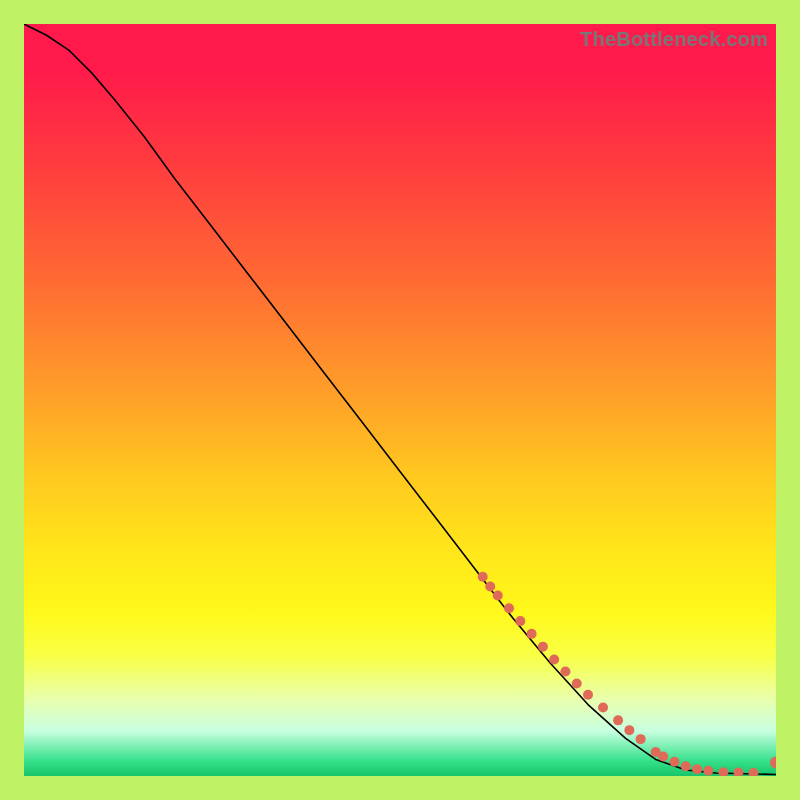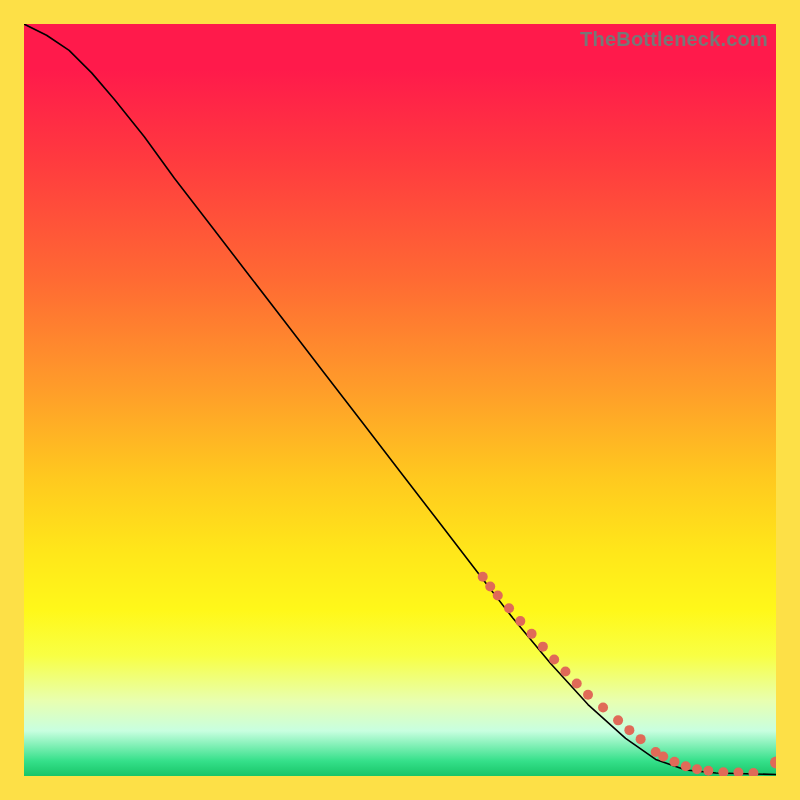--- a/index.html
+++ b/index.html
@@ -8,21 +8,21 @@
     width: 800px;
     height: 800px;
     background: #000;
     font-family: Arial, Helvetica, sans-serif;
     overflow: hidden;
   }
   .stage {
     position: relative;
     width: 800px;
     height: 800px;
-    background: #fde047;
+    background: #bef264;
   }
   .plot {
     position: absolute;
     left: 24px;
     top: 24px;
     width: 752px;
     height: 752px;
     overflow: hidden;
   }
   .gradient {

